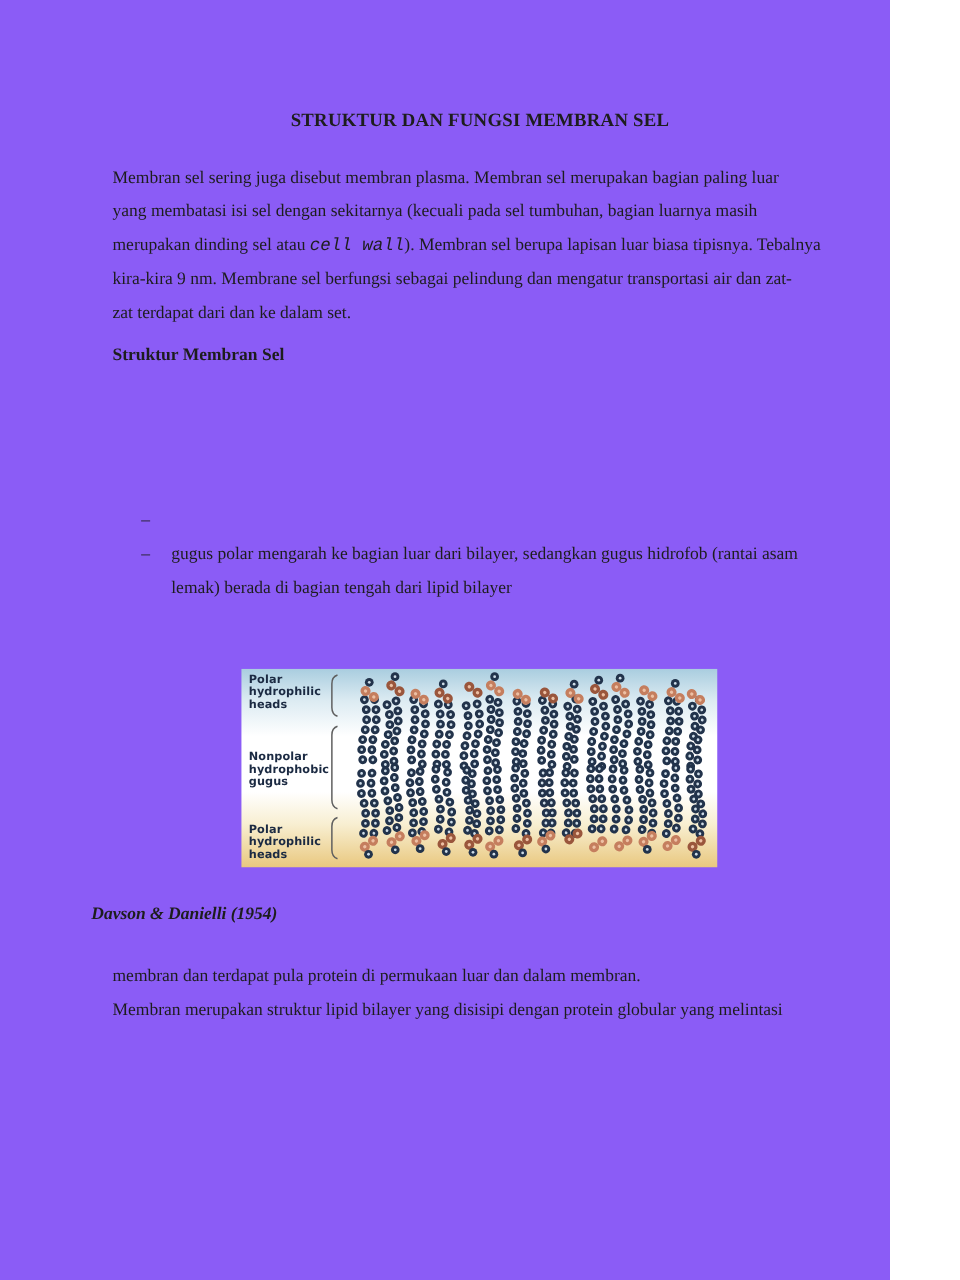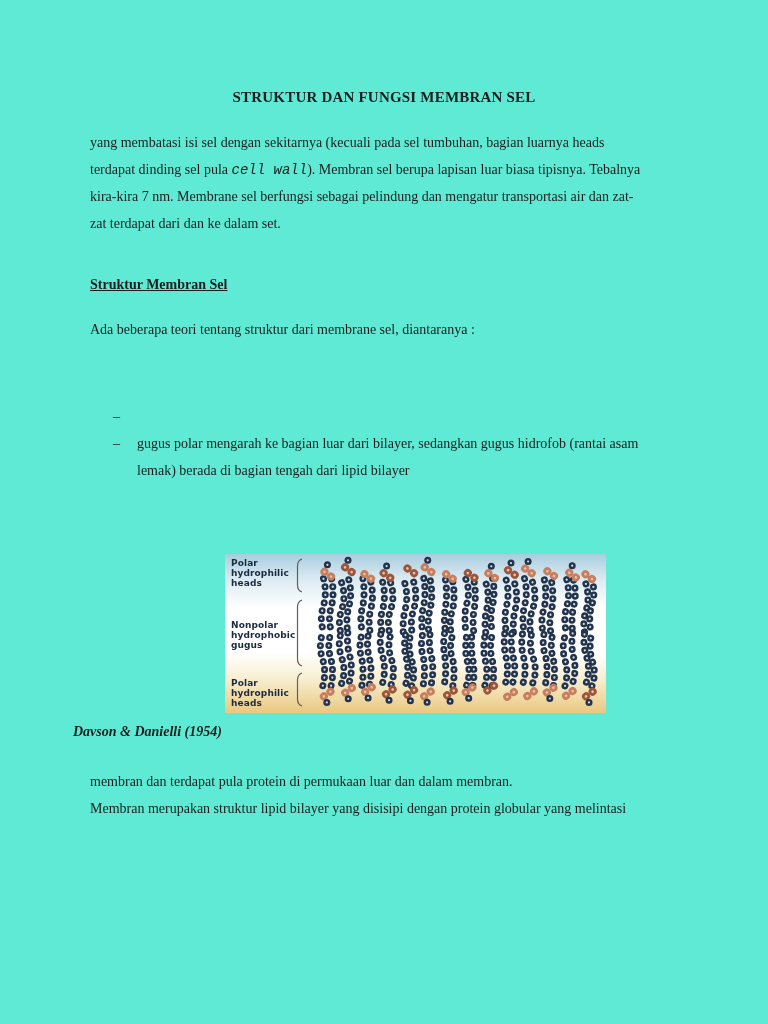--- a/index.html
+++ b/index.html
@@ -1,54 +1,54 @@
 <!DOCTYPE html>
 <html><head>
 <meta charset="utf-8">
 <style>
   html,body { margin:0; padding:0; background:#ffffff; }
   .page {
-    position:relative; width:768px; height:1024px; overflow:hidden;
-    background:#5eead4; color:#1d1d1d;
+    position:relative; width:712px; height:1024px; overflow:hidden;
+    background:#8b5cf6; color:#1d1d1d;
     font-family:"Liberation Serif", serif;
   }
   .abs { position:absolute; }
   .line { height:27px; line-height:27px; font-size:14px; white-space:nowrap; }
   .title-line { font-weight:bold; font-size:15px; letter-spacing:0.2px; line-height:20px; white-space:nowrap; }
   .center { width:768px; text-align:center; }
-  .h-underline { font-weight:bold; text-decoration:underline; }
+  .h-underline { font-weight:bold; }
   .bi { font-weight:bold; font-style:italic; }
   .it { font-style:italic;font-family:Liberation Mono, monospace; }
   .li-line { position:relative; padding-left:47px; }
   .dash { position:absolute; left:23px; top:0; }
-  .diagram { position:absolute; left:193px; top:554px; width:381px; height:159px;margin-left:32px; }
+  .diagram { position:absolute; left:193px; top:535px; width:381px; height:159px; }
   .diagram svg { position:absolute; left:0; top:0; }
   .dlabel {
     position:absolute; left:6px; width:66px;
     font-family:"DejaVu Sans", sans-serif; font-weight:bold;
     font-size:9px; line-height:10px; color:#1b2a42; letter-spacing:0.1px;
   }
 </style>
 </head>
 <body>
 
 <div class="page">
 
   <div class="abs center title-line" style="top:87px;">STRUKTUR DAN FUNGSI MEMBRAN SEL</div>
 
   <div class="abs" style="left:90px; top:129px;">
-    <div class="line">yang membatasi isi sel dengan sekitarnya (kecuali pada sel tumbuhan, bagian luarnya heads</div>
-    <div class="line"><span>terdapat dinding sel pula </span><span class="it">cell wall</span><span>). Membran sel berupa lapisan luar biasa tipisnya. Tebalnya</span></div>
-    <div class="line">kira-kira 7 nm. Membrane sel berfungsi sebagai pelindung dan mengatur transportasi air dan zat-</div>
+    <div class="line">Membran sel sering juga disebut membran plasma. Membran sel merupakan bagian paling luar</div>
+    <div class="line">yang membatasi isi sel dengan sekitarnya (kecuali pada sel tumbuhan, bagian luarnya masih</div>
+    <div class="line"><span>merupakan dinding sel atau </span><span class="it">cell wall</span><span>). Membran sel berupa lapisan luar biasa tipisnya. Tebalnya</span></div>
+    <div class="line">kira-kira 9 nm. Membrane sel berfungsi sebagai pelindung dan mengatur transportasi air dan zat-</div>
     <div class="line">zat terdapat dari dan ke dalam set.</div>
   </div>
 
   <div class="abs line h-underline" style="left:90px; top:271px;">Struktur Membran Sel</div>
 
-  <div class="abs line" style="left:90px; top:316px;">Ada beberapa teori tentang struktur dari membrane sel, diantaranya :</div>
 
 
   <div class="abs" style="left:90px; top:403px;">
     <div class="line li-line">
       <span class="dash">–</span>
     </div>
     <div class="line li-line">
       <span class="dash">–</span><span>gugus polar mengarah ke bagian luar dari bilayer, sedangkan gugus hidrofob (rantai asam</span>
     </div>
     <div class="line li-line">

